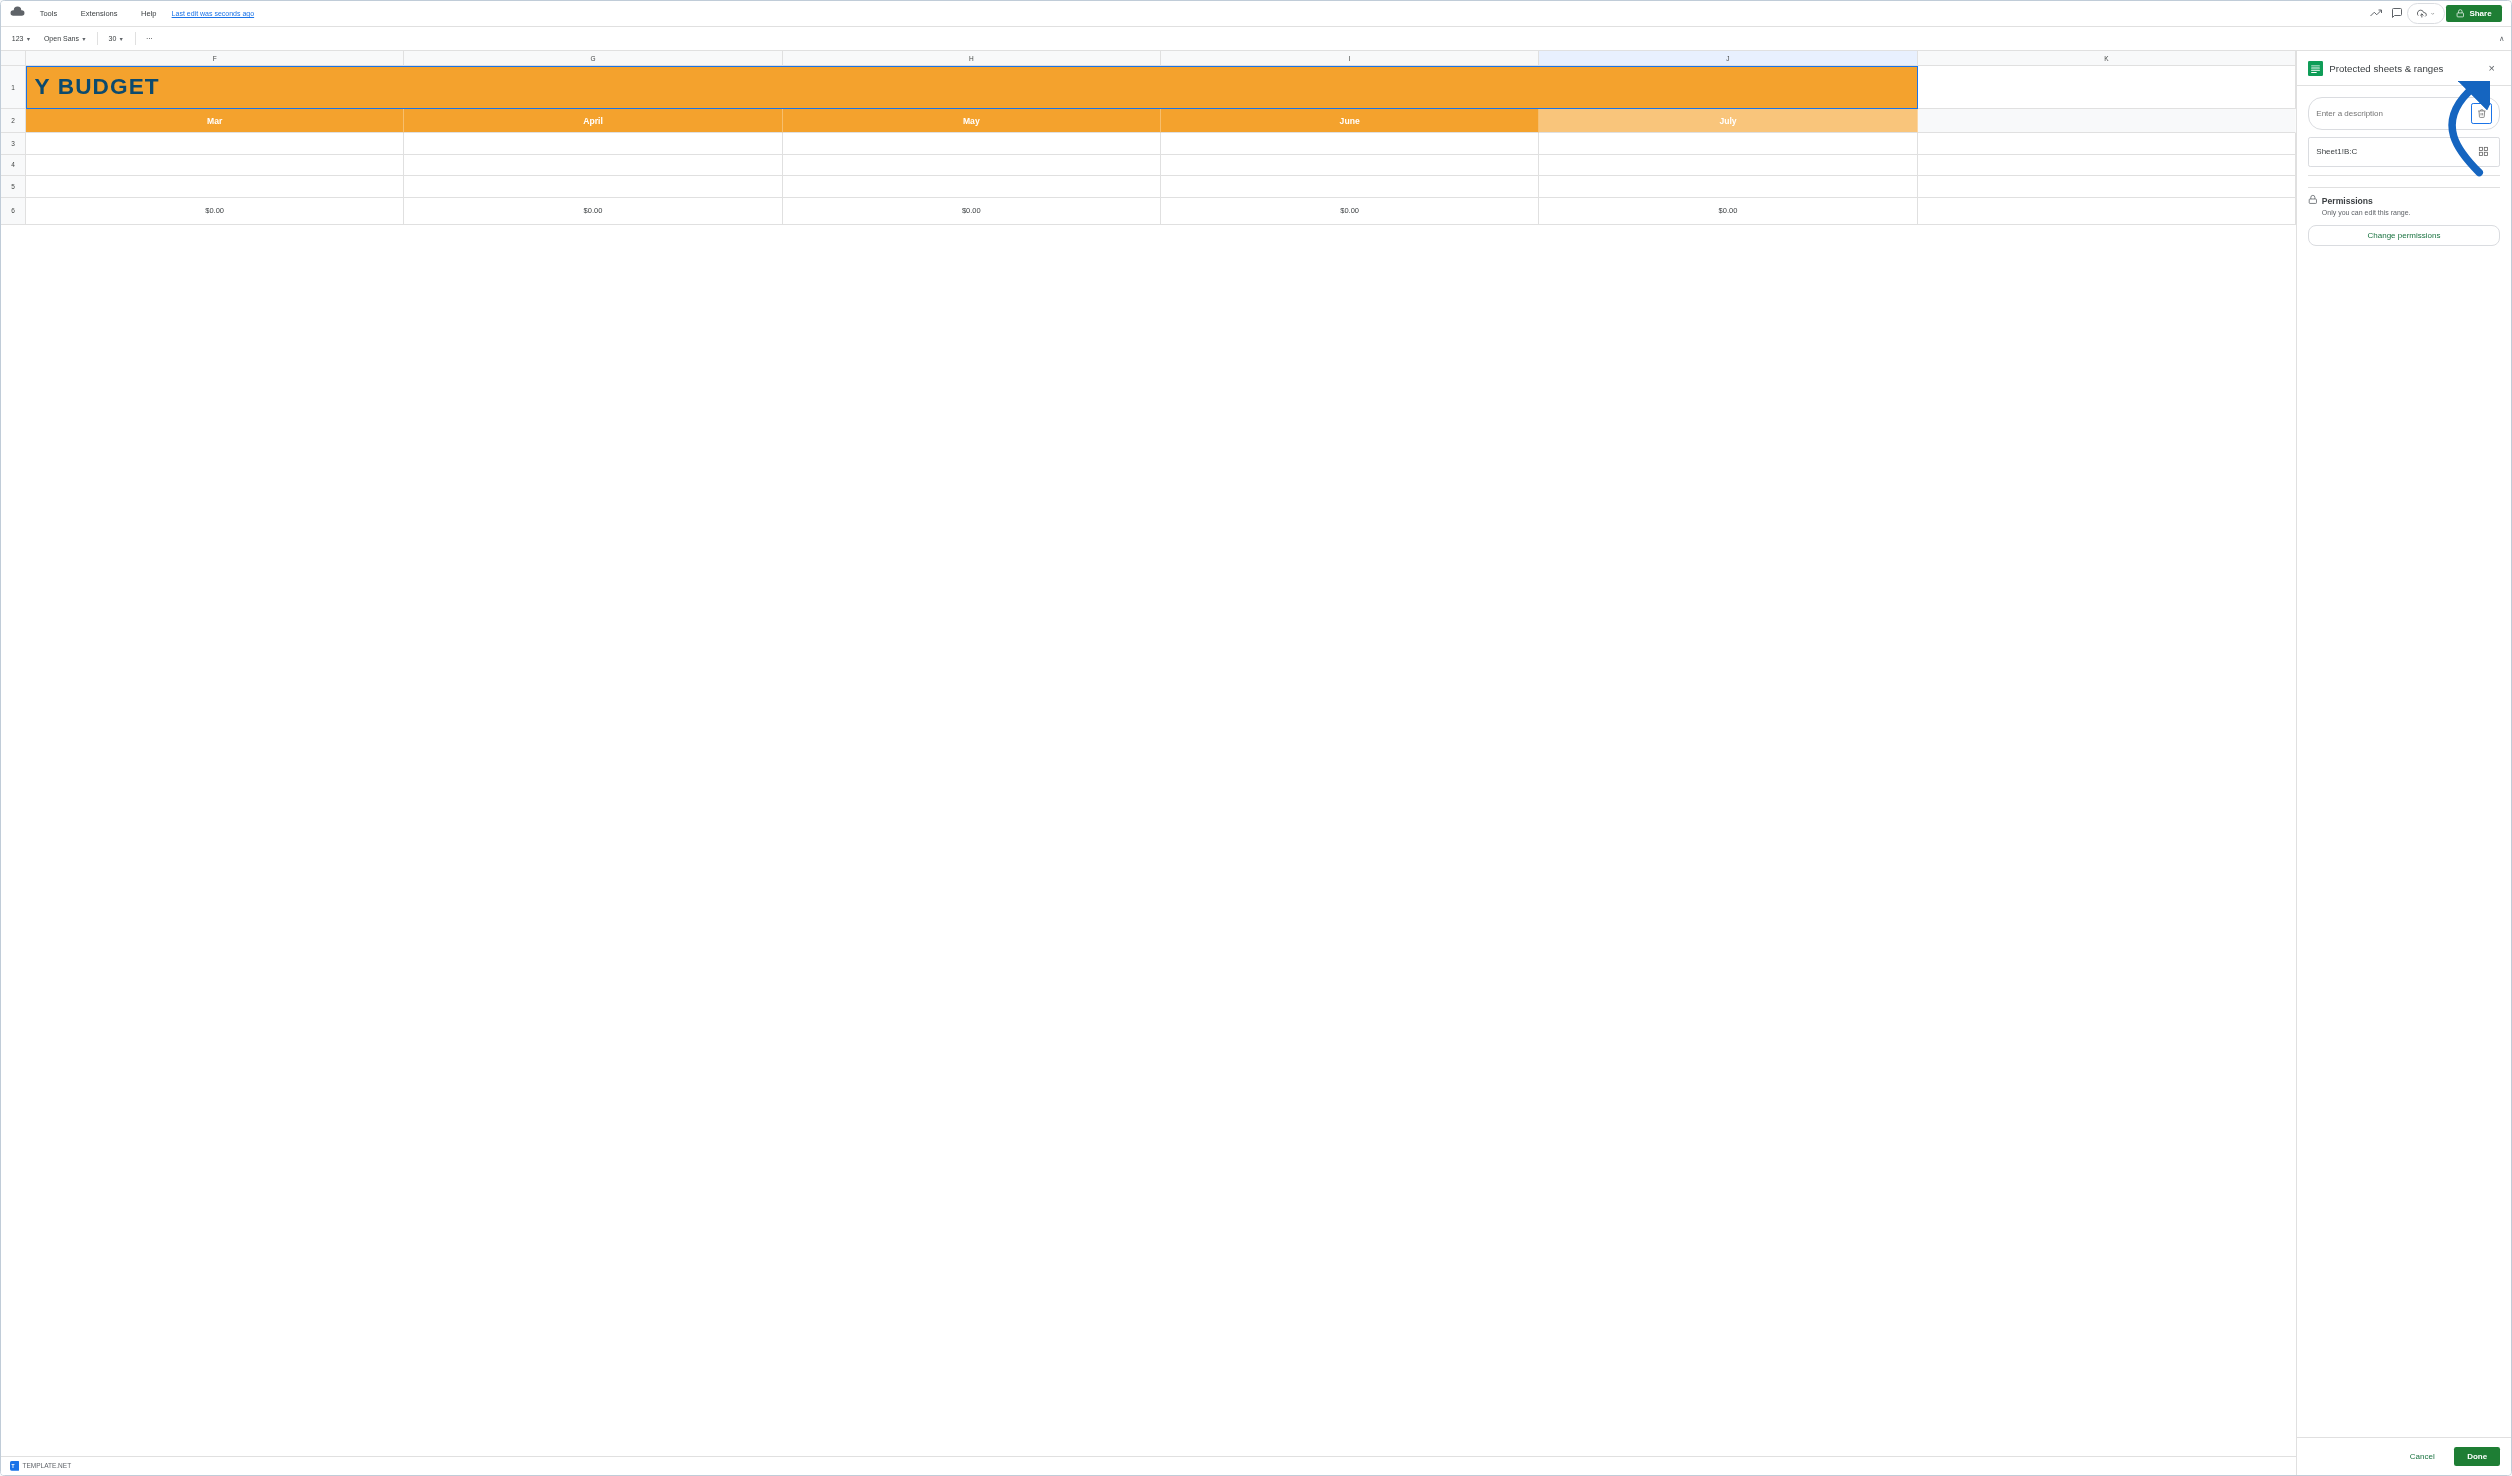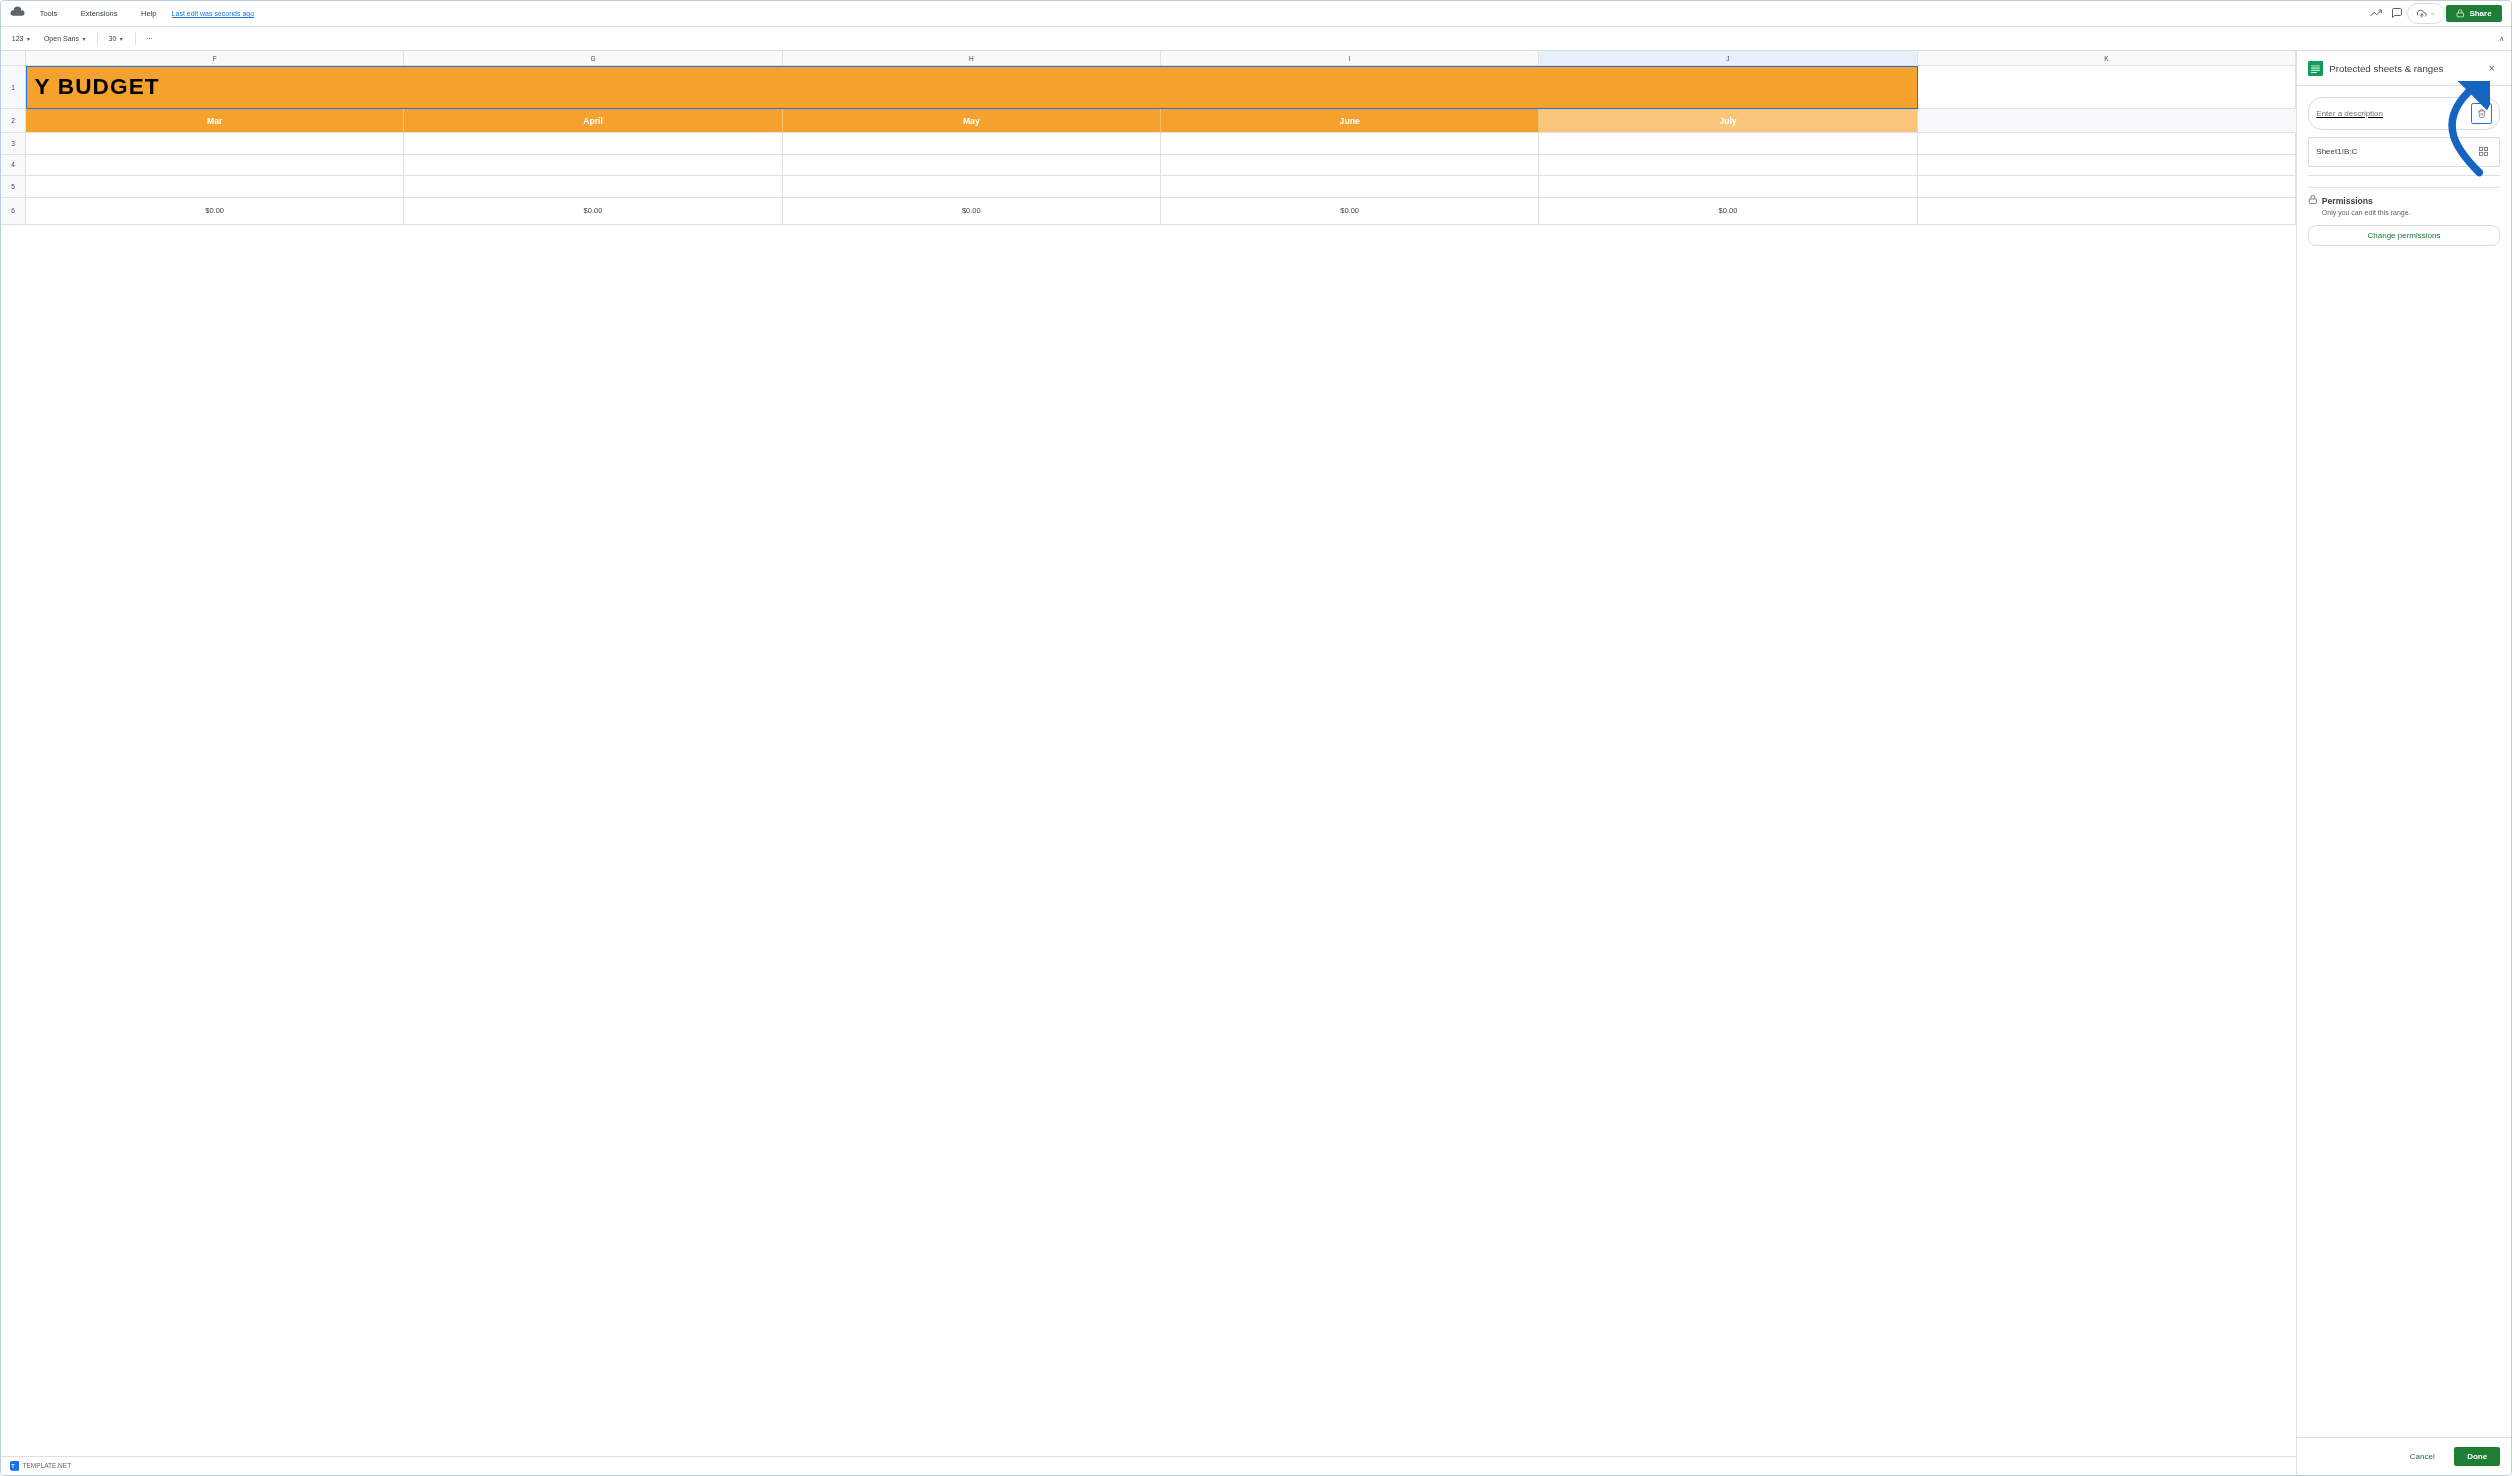--- a/index.html
+++ b/index.html
@@ -238,21 +238,21 @@
       background: #F4A22D;
       display: flex;
       align-items: center;
       justify-content: flex-start;
       padding-left: 8.6px;
     }
 
     .budget-text {
       font-size: 22.6px;
       font-weight: 700;
-      color: #000000;
+      color: #0c4a6e;
       letter-spacing: 1.1px;
     }
 
     .budget-selected {
       outline: 1.1px solid #1a73e8;
       outline-offset: -1.1px;
     }
 
     
     .month-header-row {
@@ -420,21 +420,20 @@
     }
 
     .description-row {
       display: flex;
       align-items: center;
       gap: 21px;
       border: 0.5px solid #dadce0;
       border-radius: 14px;
       padding: 5.4px 7.5px;
       position: relative;
-      text-decoration: underline;
     }
 
     .description-input {
       flex: 1;
       border: none;
       outline: none;
       font-size: 8px;
       color: #9aa0a6;
       background: transparent;
     }

